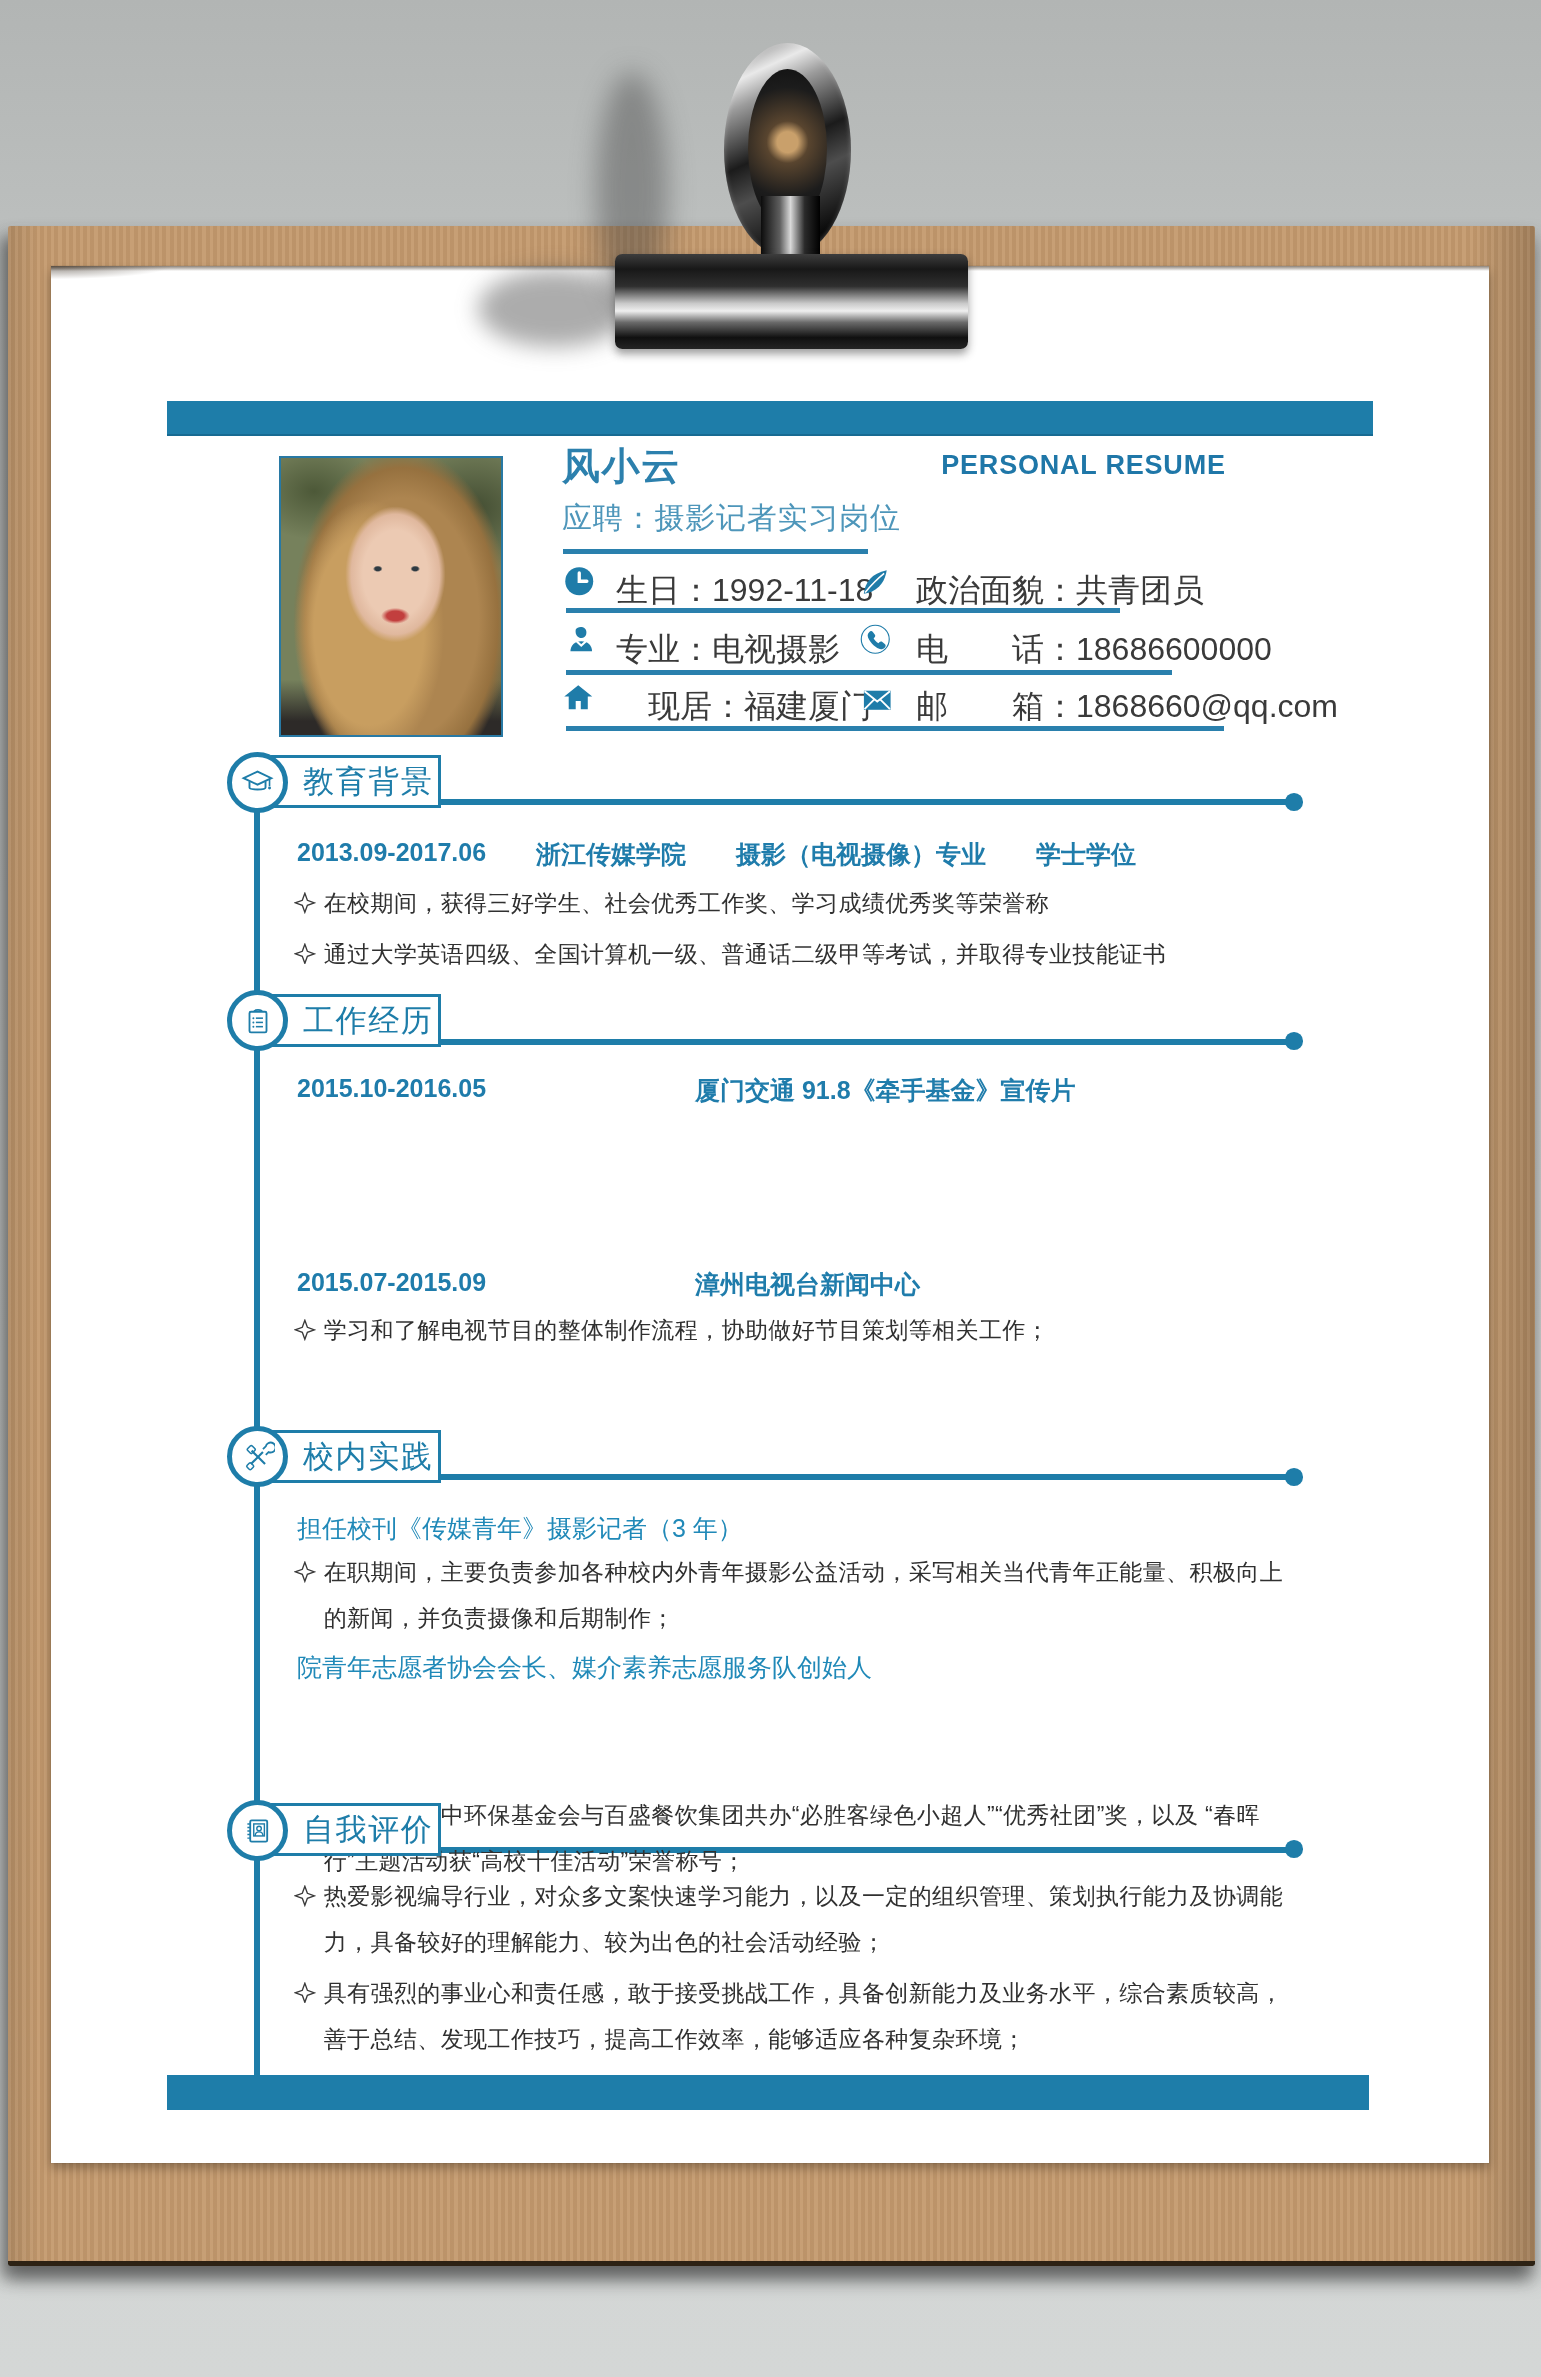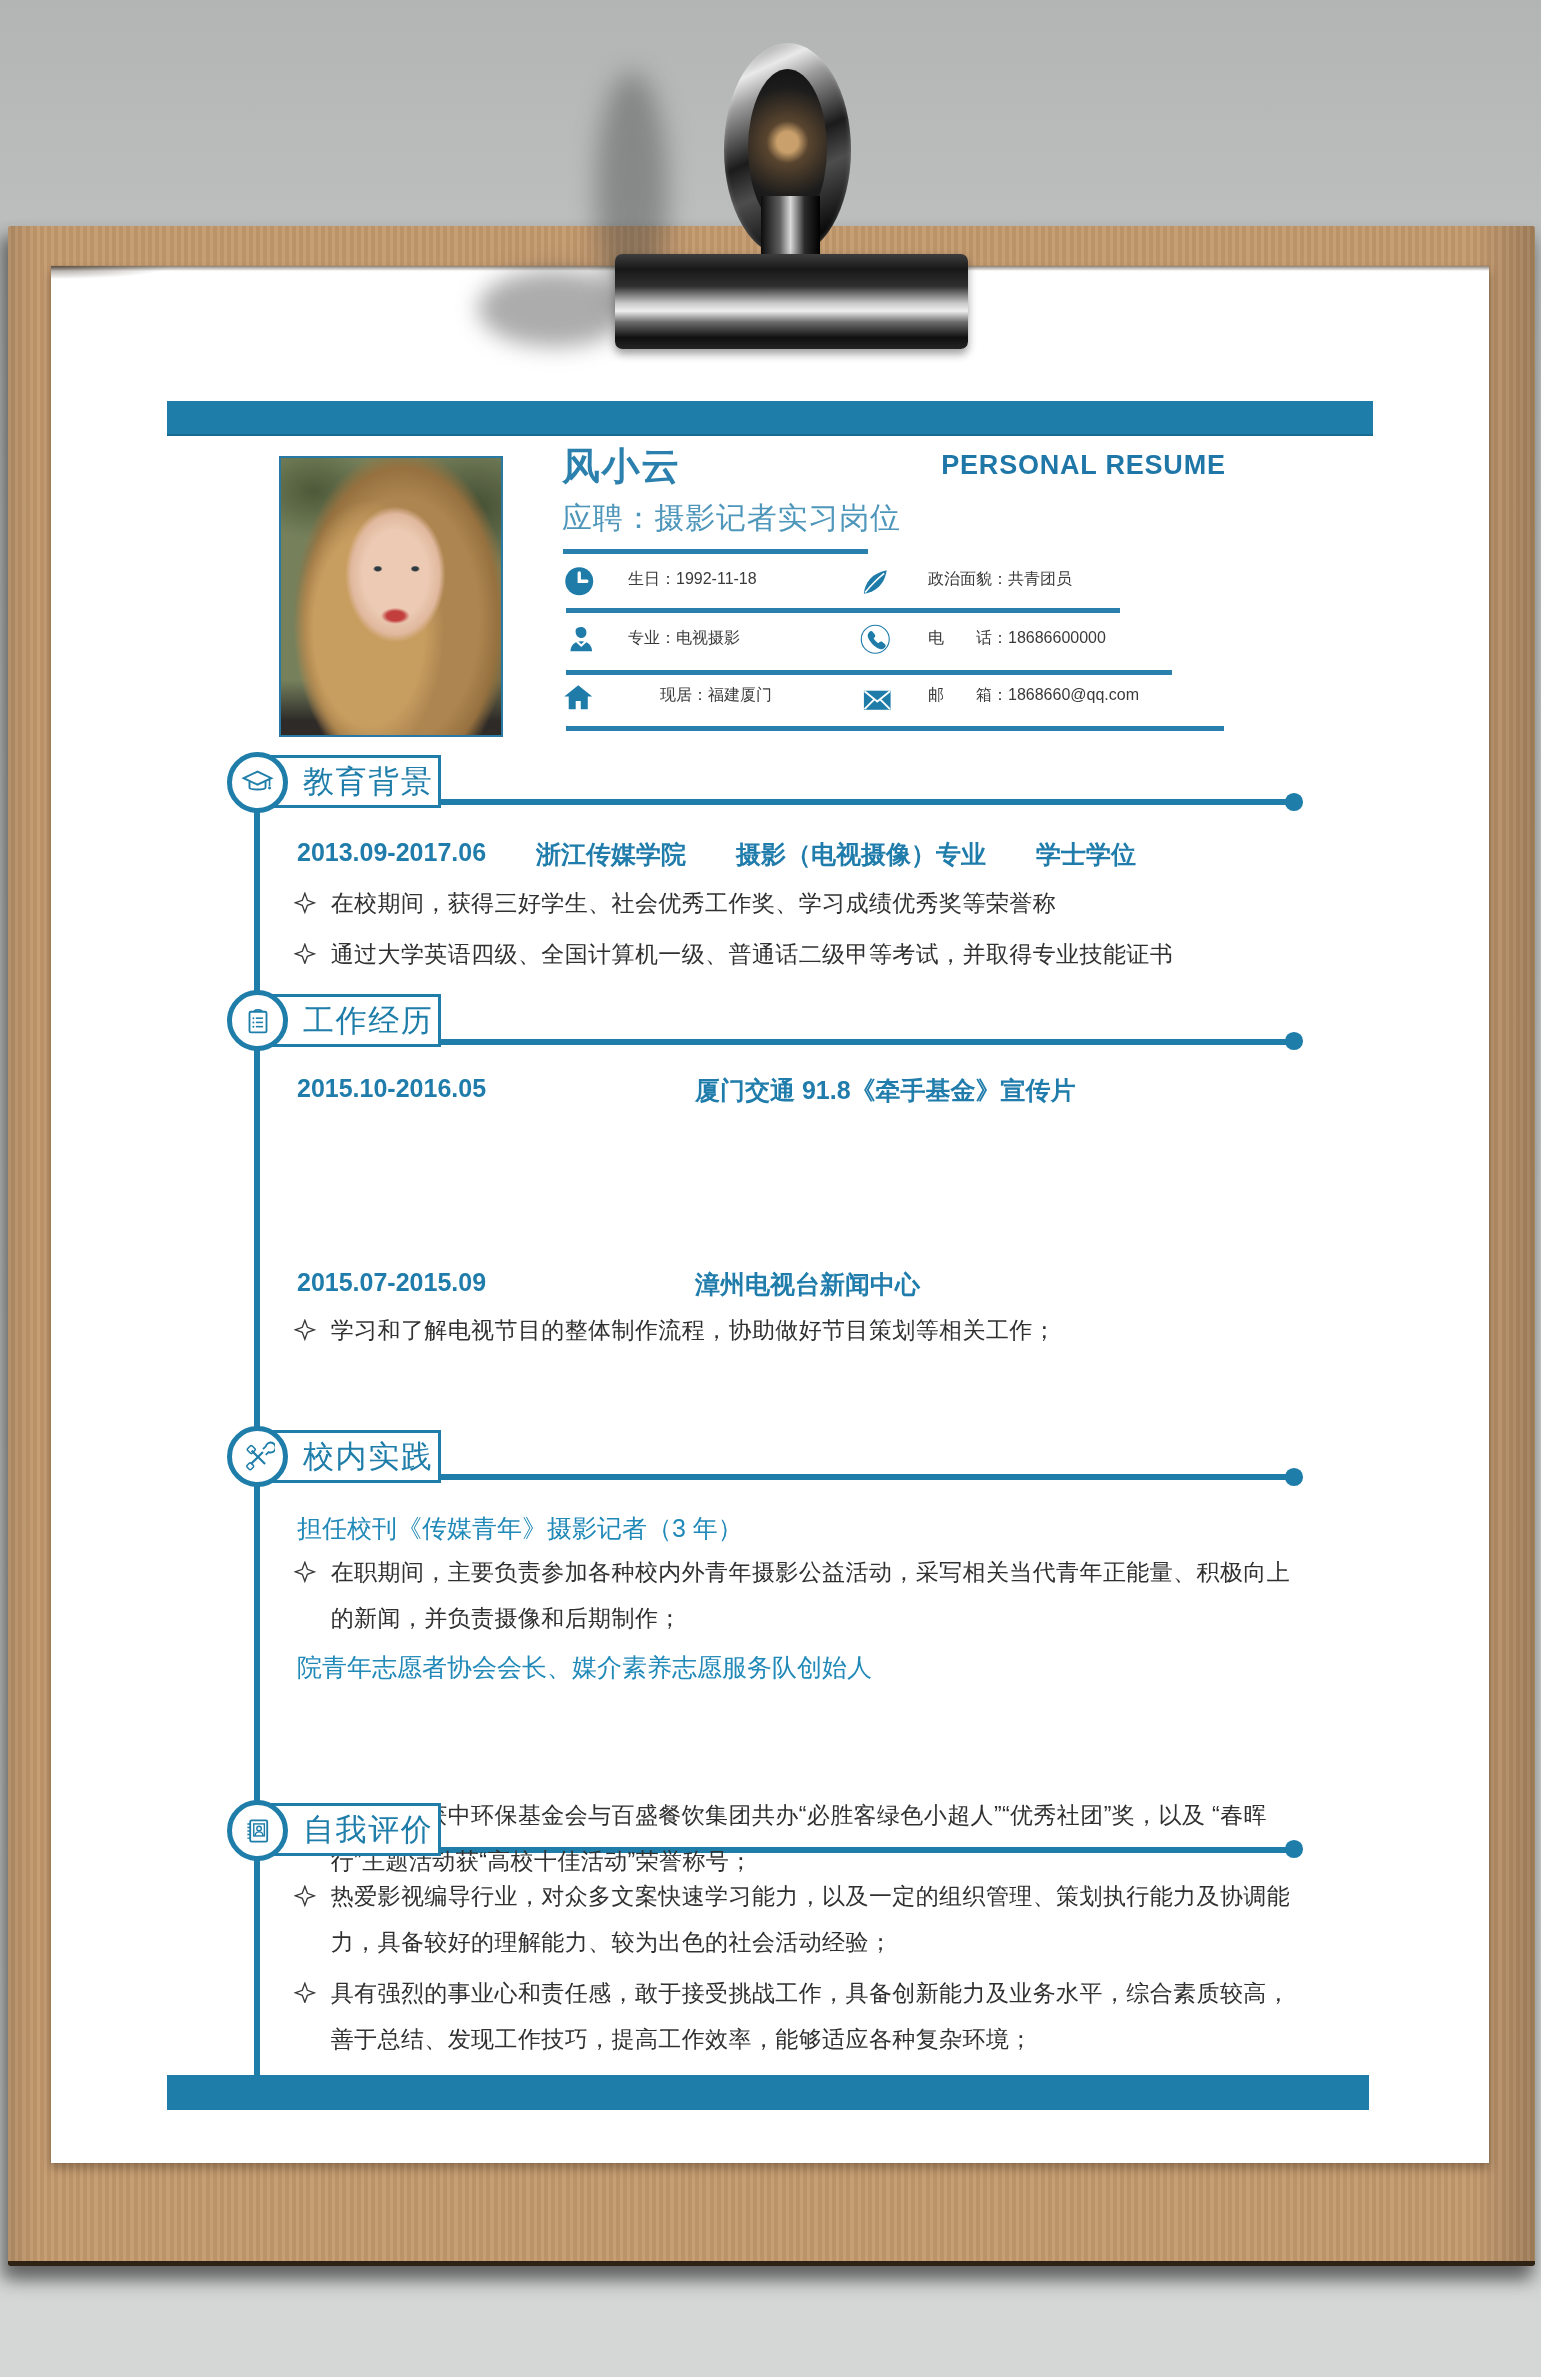--- a/index.html
+++ b/index.html
@@ -52,37 +52,37 @@
       radial-gradient(88px 64px at 15% 12%,rgba(72,84,52,.9),transparent 75%),
       radial-gradient(112px 88px at 88% 18%,rgba(62,72,46,.9),transparent 75%),
       radial-gradient(96px 80px at 85% 80%,rgba(100,80,48,.8),transparent 75%);}
   .name{position:absolute;left:562px;top:441px;z-index:4;font-size:38px;font-weight:600;color:#2c80ad;letter-spacing:1.6px;}
   .presume{position:absolute;left:883px;top:450px;width:401px;z-index:4;text-align:center;
     font-size:27px;font-weight:700;color:#1f77a8;letter-spacing:0.8px;}
   .objective{position:absolute;left:562px;top:498px;z-index:4;font-size:30px;color:#4e96ba;letter-spacing:0.8px;}
   .obj-underline{position:absolute;left:563px;top:549px;width:305px;height:4.8px;background:#2a80ad;z-index:4;}
   
   .ci{position:absolute;width:30.5px;height:30.5px;z-index:4;}
-  .ct{position:absolute;z-index:4;font-size:16px;color:#3a3a3a;white-space:nowrap;margin-left:12px;}
+  .ct{position:absolute;z-index:4;font-size:32px;color:#3a3a3a;white-space:nowrap;}
   .cdiv{position:absolute;left:566px;height:4.8px;background:#2a80ad;z-index:4;}
   
   .vline{position:absolute;left:254px;top:783px;width:6.4px;height:1295px;background:#1e7da9;z-index:4;}
   .sec-circle{position:absolute;left:227px;width:61px;height:61px;border:5.6px solid #1e7da9;border-radius:50%;
     background:#fff;z-index:5;display:flex;align-items:center;justify-content:center;}
   .sec-box{position:absolute;left:271px;width:170px;height:53px;border:3.2px solid #1e7da9;background:#fff;z-index:4;
     display:flex;align-items:center;padding-left:29px;font-size:31px;color:#1e7da9;letter-spacing:1.6px;}
   .sec-line{position:absolute;left:441px;width:852px;height:5.6px;background:#1e7da9;z-index:3;}
   .sec-dot{position:absolute;left:1285px;width:17.7px;height:17.7px;border-radius:50%;background:#1e7da9;z-index:4;}
   
   .daterow{position:absolute;left:297px;z-index:4;display:flex;font-size:25px;font-weight:700;color:#1f7cab;white-space:nowrap;}
   .daterow .dt{width:398px;flex:none;}
   .edu-row{position:absolute;left:297px;z-index:4;display:flex;gap:50px;font-size:25px;font-weight:700;color:#1f7cab;white-space:nowrap;}
   .subhead{position:absolute;left:297px;z-index:4;font-size:25px;font-weight:400;color:#2089b8;white-space:nowrap;}
   .bullets{position:absolute;left:294px;width:1019px;z-index:4;}
-  .bullet{display:flex;gap:15px;}
+  .bullet{display:flex;gap:8px;}
   .bullet + .bullet{margin-top:4.8px;}
   .b-icon{flex:none;width:21.7px;height:21.7px;margin-top:12px;}
   .bullet p{font-size:23px;line-height:46px;color:#303030;width:975px;letter-spacing:0.4px;}
 </style>
 </head>
 <body>
 
 <div id="canvas">
 
   <div class="clipboard"></div>

